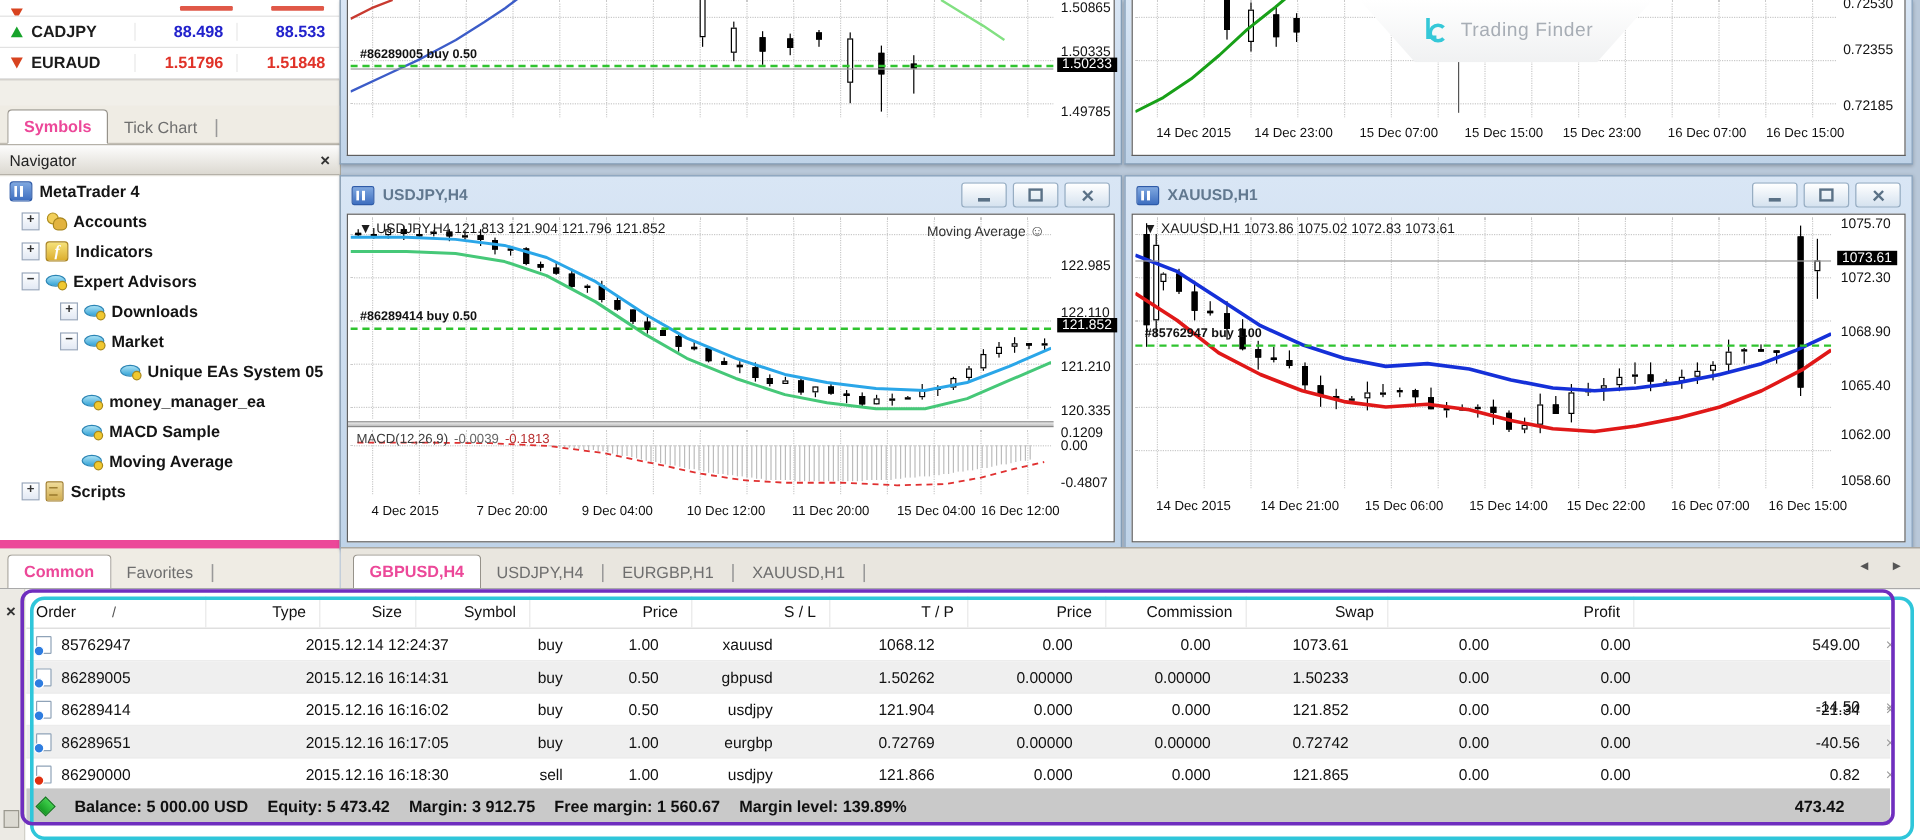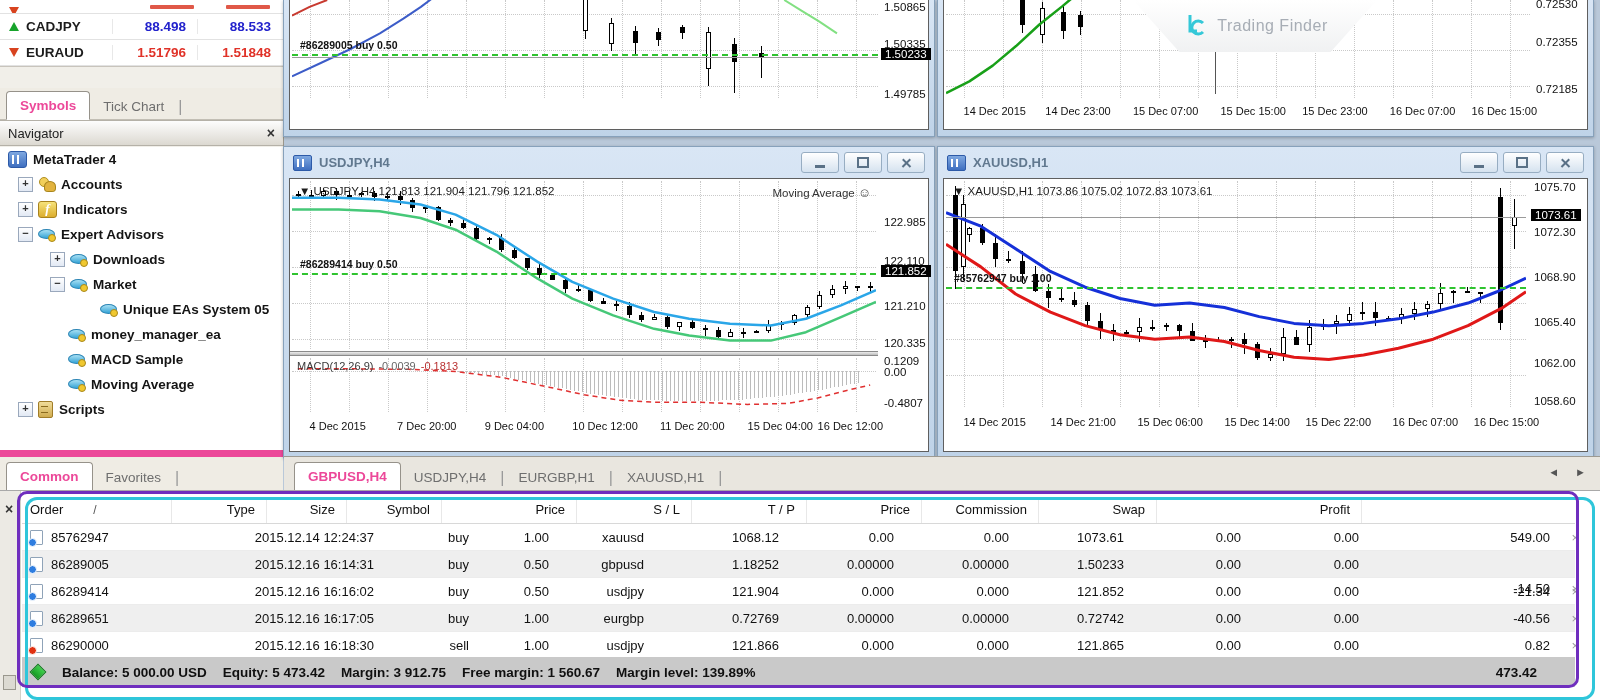--- a/index.html
+++ b/index.html
@@ -830,21 +830,21 @@
       </div>
       <div class="t-row stripe">
         <div class="t-cell first" style="width: 150px;">
           <span class="doc" style="--dot: #2e7de0;"></span>
           <span>86289005</span>
         </div>
         <div class="t-cell" style="width: 213px;">2015.12.16 16:14:31</div>
         <div class="t-cell" style="width: 95px;">buy</div>
         <div class="t-cell" style="width: 80px;">0.50</div>
         <div class="t-cell" style="width: 95px;">gbpusd</div>
-        <div class="t-cell" style="width: 135px;">1.18252</div>
+        <div class="t-cell" style="width: 135px;">1.50262</div>
         <div class="t-cell" style="width: 115px;">0.00000</div>
         <div class="t-cell" style="width: 115px;">0.00000</div>
         <div class="t-cell" style="width: 115px;">1.50233</div>
         <div class="t-cell" style="width: 117px;">0.00</div>
         <div class="t-cell" style="width: 118px;">0.00</div>
         <div class="t-cell profit-cell" style="width: 205px; margin-top: 48px;"><span style="margin-right: 14px;">-14.50</span><span class="x-mark">×</span></div>
       </div>
       <div class="t-row">
         <div class="t-cell first" style="width: 150px;">
           <span class="doc" style="--dot: #2e7de0;"></span>

